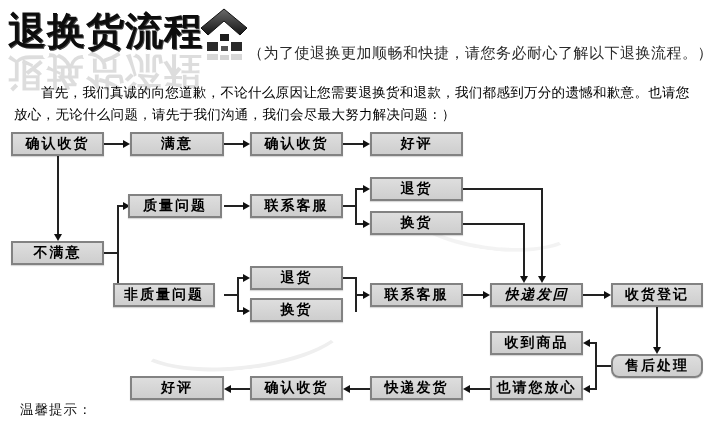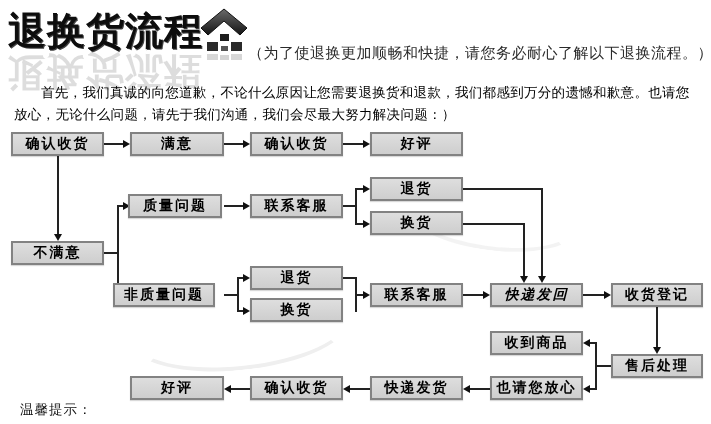--- a/index.html
+++ b/index.html
@@ -162,21 +162,21 @@
       <div class="node" style="left: 250px; top: 194px; width: 93px; height: 24px; background: linear-gradient(rgb(222, 222, 222), rgb(206, 206, 206)); border-color: rgb(130, 130, 130); color: rgb(0, 0, 0);">联系客服</div>
       <div class="node" style="left: 370px; top: 211px; width: 93px; height: 24px; background: linear-gradient(rgb(222, 222, 222), rgb(206, 206, 206)); border-color: rgb(130, 130, 130); color: rgb(0, 0, 0);">换货</div>
       <div class="node" style="left: 11px; top: 241px; width: 93px; height: 24px; background: linear-gradient(rgb(222, 222, 222), rgb(206, 206, 206)); border-color: rgb(130, 130, 130); color: rgb(0, 0, 0);">不满意</div>
       <div class="node" style="left: 250px; top: 266px; width: 93px; height: 24px; background: linear-gradient(rgb(222, 222, 222), rgb(206, 206, 206)); border-color: rgb(130, 130, 130); color: rgb(0, 0, 0);">退货</div>
       <div class="node" style="left: 113px; top: 283px; width: 102px; height: 24px; background: linear-gradient(rgb(222, 222, 222), rgb(206, 206, 206)); border-color: rgb(130, 130, 130); color: rgb(0, 0, 0);">非质量问题</div>
       <div class="node" style="left: 370px; top: 283px; width: 93px; height: 24px; background: linear-gradient(rgb(222, 222, 222), rgb(206, 206, 206)); border-color: rgb(130, 130, 130); color: rgb(0, 0, 0);">联系客服</div>
       <div class="node" style="left: 490px; top: 283px; width: 93px; height: 24px; background: linear-gradient(rgb(222, 222, 222), rgb(206, 206, 206)); border-color: rgb(130, 130, 130); color: rgb(0, 0, 0); font-style: italic;">快递发回</div>
       <div class="node" style="left: 611px; top: 283px; width: 92px; height: 24px; background: linear-gradient(rgb(222, 222, 222), rgb(206, 206, 206)); border-color: rgb(130, 130, 130); color: rgb(0, 0, 0);">收货登记</div>
       <div class="node" style="left: 250px; top: 298px; width: 93px; height: 24px; background: linear-gradient(rgb(222, 222, 222), rgb(206, 206, 206)); border-color: rgb(130, 130, 130); color: rgb(0, 0, 0);">换货</div>
       <div class="node" style="left: 490px; top: 331px; width: 93px; height: 24px; background: linear-gradient(rgb(222, 222, 222), rgb(206, 206, 206)); border-color: rgb(130, 130, 130); color: rgb(0, 0, 0);">收到商品</div>
-      <div class="node" style="left: 611px; top: 354px; width: 92px; height: 24px; background: linear-gradient(rgb(222, 222, 222), rgb(206, 206, 206)); border-color: rgb(130, 130, 130); color: rgb(0, 0, 0);">售后处理</div>
+      <div class="node" style="left: 611px; top: 354px; width: 92px; height: 24px; background: linear-gradient(rgb(222, 222, 222), rgb(206, 206, 206)); border-color: rgb(130, 130, 130); color: rgb(0, 0, 0); border-radius: 8px;">售后处理</div>
       <div class="node" style="left: 130px; top: 376px; width: 94px; height: 24px; background: linear-gradient(rgb(222, 222, 222), rgb(206, 206, 206)); border-color: rgb(130, 130, 130); color: rgb(0, 0, 0);">好评</div>
       <div class="node" style="left: 250px; top: 376px; width: 93px; height: 24px; background: linear-gradient(rgb(222, 222, 222), rgb(206, 206, 206)); border-color: rgb(130, 130, 130); color: rgb(0, 0, 0);">确认收货</div>
       <div class="node" style="left: 370px; top: 376px; width: 93px; height: 24px; background: linear-gradient(rgb(222, 222, 222), rgb(206, 206, 206)); border-color: rgb(130, 130, 130); color: rgb(0, 0, 0);">快递发货</div>
       <div class="node" style="left: 490px; top: 376px; width: 93px; height: 24px; background: linear-gradient(rgb(222, 222, 222), rgb(206, 206, 206)); border-color: rgb(130, 130, 130); color: rgb(0, 0, 0);">也请您放心</div>
     </div>
 
   <div class="tip">温馨提示：</div>
 
 </div>
 

